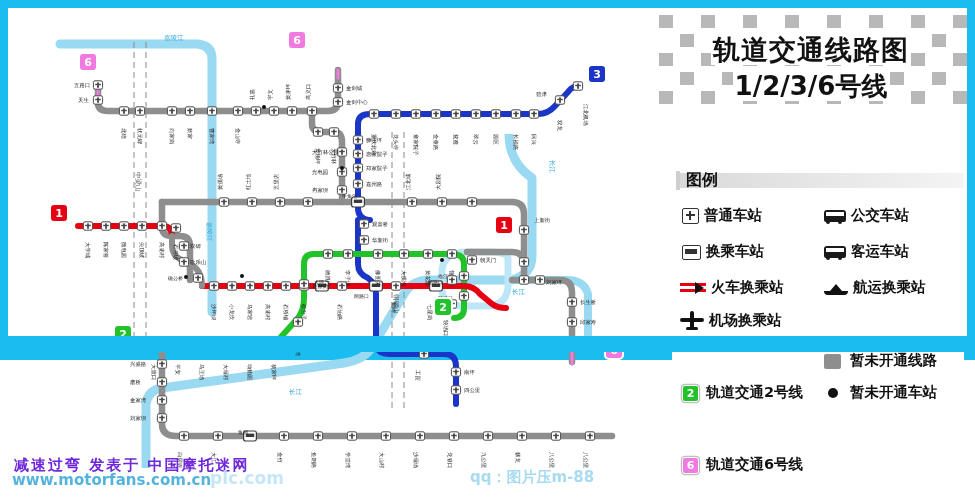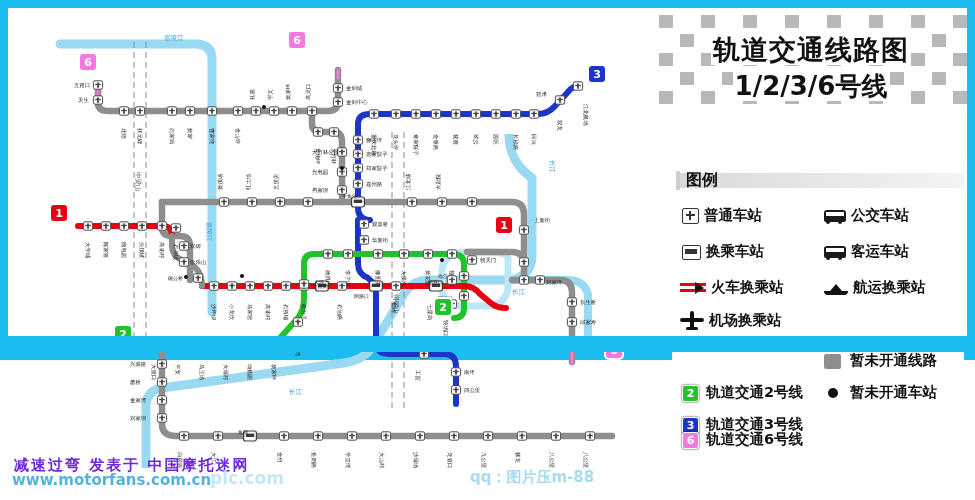--- a/index.html
+++ b/index.html
@@ -538,24 +538,21 @@
     <div class="lg-row" style="left:152px;top:74px;">
       <span class="lg-ic ic-bus"></span><span>客运车站</span>
     </div>
     <div class="lg-row" style="left:152px;top:110px;">
       <span class="lg-ic ic-ship"><i></i><b></b></span><span>航运换乘站</span>
     </div>
 
     <div class="lg-row" style="left:10px;top:215px;">
       <span class="lnum" style="background:#22c32a">2</span><span>轨道交通2号线</span>
     </div>
-    <div class="lg-row" style="left:10px;top:247px;">
-      <span class="lnum" style="background:#1b35c8">3</span><span>轨道交通3号线</span>
-    </div>
-    <div class="lg-row" style="left:10px;top:262px;">
+    <div class="lg-row" style="left:10px;top:287px;">
       <span class="lnum" style="background:#f07ae0">6</span><span>轨道交通6号线</span>
     </div>
 
     <div class="lg-row" style="left:152px;top:215px;">
       <span class="sw-dot"></span><span>暂未开通车站</span>
     </div>
     <div class="lg-row" style="left:152px;top:183px;">
       <span class="sw-grey"></span><span>暂未开通线路</span>
     </div>
   </div>

